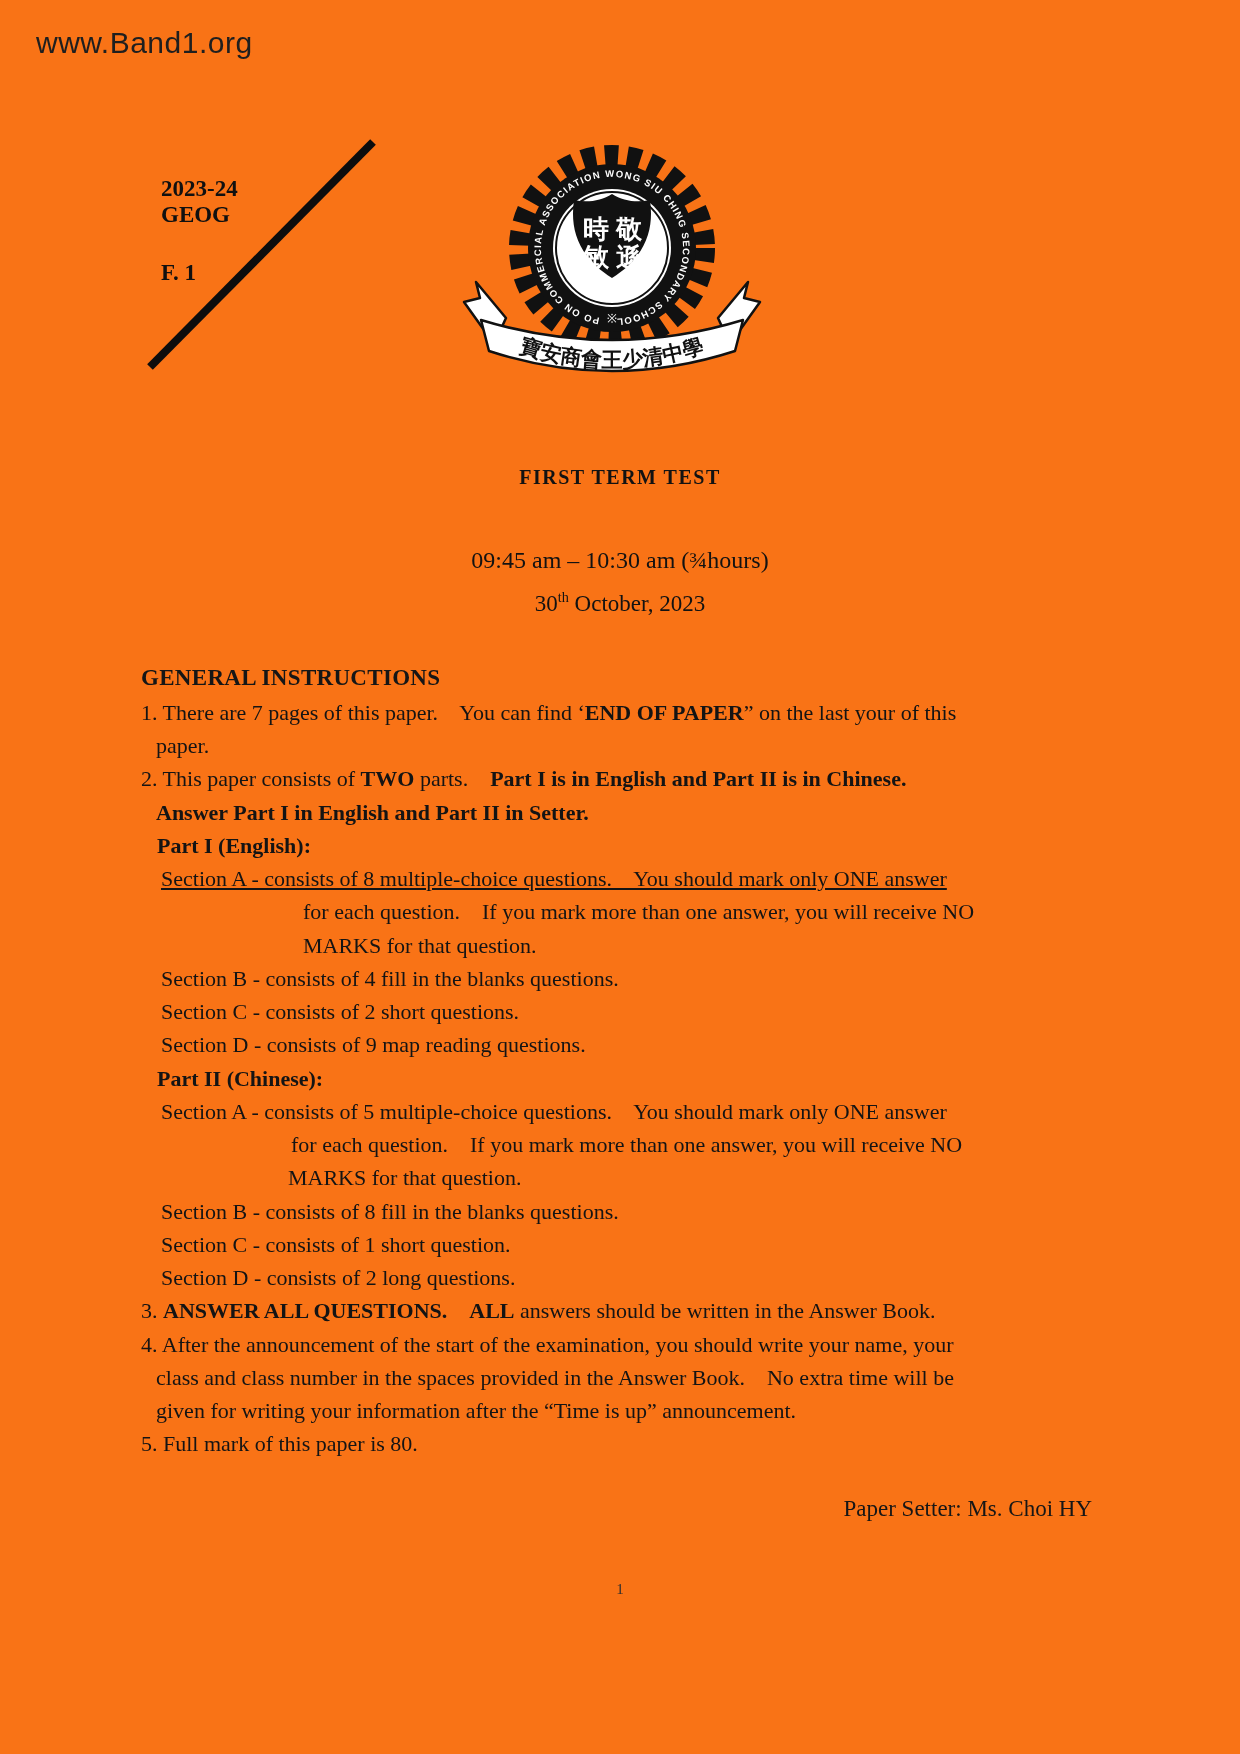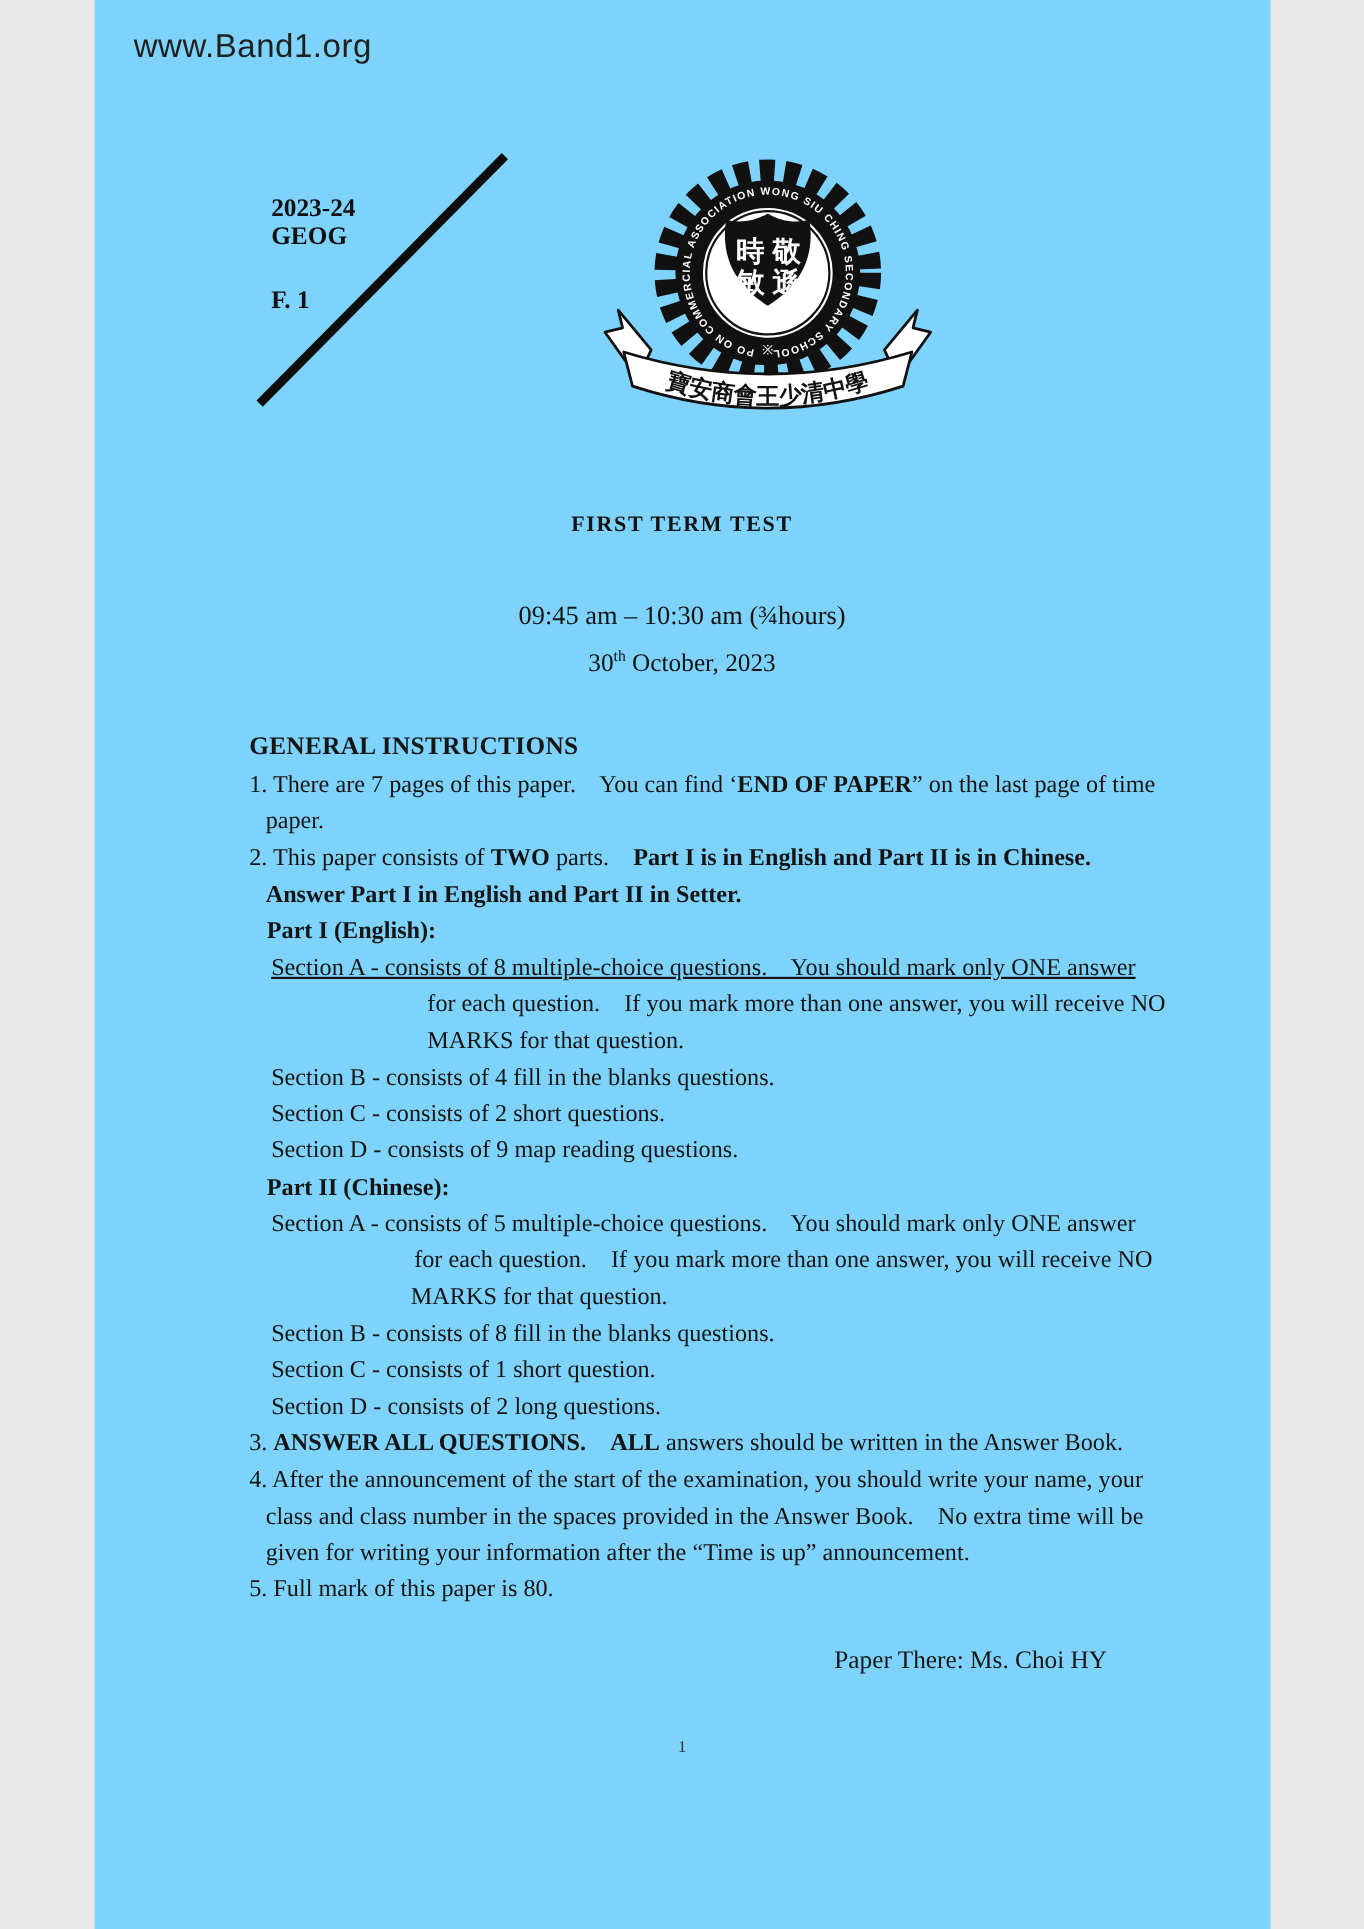--- a/index.html
+++ b/index.html
@@ -1,17 +1,17 @@
 <!DOCTYPE html>
 <html><head>
 <meta charset="utf-8">
 <style>
   html,body{margin:0;padding:0;background:#e8e8e8;}
   .page{
-    position:relative;width:1069px;height:1754px;background:#7dd3fc;
+    position:relative;width:1240px;height:1754px;background:#f97316;
     font-family:"Liberation Serif", serif;color:#161616;overflow:hidden;
     margin:0 auto;
   }
   .abs{position:absolute;}
   .watermark{
     left:36px;top:26px;font-family:"Liberation Sans",sans-serif;
     font-size:30px;color:#1f1f1f;letter-spacing:0.5px;
   }
   .corner{left:161px;top:176px;font-weight:bold;font-size:23px;line-height:26px;color:#101010;}
   .corner .gap{height:32px;}
@@ -84,21 +84,21 @@
       <textPath href="#bannerPath" startOffset="50%" text-anchor="middle">寶安商會王少清中學</textPath>
     </text>
   </svg>
 
   <div class="abs hline t-exam">FIRST TERM TEST</div>
   <div class="abs hline t-time">09:45 am – 10:30 am (¾hours)</div>
   <div class="abs hline t-date"><span>30</span><sup>th</sup><span> October, 2023</span></div>
 
   <div class="abs gi-head">GENERAL INSTRUCTIONS</div>
   <div>
-      <div class="iline" style="left: 141px; top: 700px;"><span>1. There are 7 pages of this paper.    You can find ‘</span><span class="b">END OF PAPER</span><span>” on the last page of time</span></div>
+      <div class="iline" style="left: 141px; top: 700px;"><span>1. There are 7 pages of this paper.    You can find ‘</span><span class="b">END OF PAPER</span><span>” on the last your of this</span></div>
       <div class="iline" style="left: 156px; top: 733px;"><span>paper.</span></div>
       <div class="iline" style="left: 141px; top: 766px;"><span>2. This paper consists of </span><span class="b">TWO</span><span> parts.    </span><span class="b">Part I is in English and Part II is in Chinese.</span></div>
       <div class="iline" style="left: 156px; top: 800px;"><span class="b">Answer Part I in English and Part II in Setter.</span></div>
       <div class="iline" style="left: 157px; top: 833px;"><span class="b">Part I (English):</span></div>
       <div class="iline" style="left: 161px; top: 866px; text-decoration: underline;"><span>Section A - consists of 8 multiple-choice questions.    You should mark only ONE answer</span></div>
       <div class="iline" style="left: 303px; top: 899px;"><span>for each question.    If you mark more than one answer, you will receive NO</span></div>
       <div class="iline" style="left: 303px; top: 933px;"><span>MARKS for that question.</span></div>
       <div class="iline" style="left: 161px; top: 966px;"><span>Section B - consists of 4 fill in the blanks questions.</span></div>
       <div class="iline" style="left: 161px; top: 999px;"><span>Section C - consists of 2 short questions.</span></div>
       <div class="iline" style="left: 161px; top: 1032px;"><span>Section D - consists of 9 map reading questions.</span></div>
@@ -109,16 +109,16 @@
       <div class="iline" style="left: 161px; top: 1199px;"><span>Section B - consists of 8 fill in the blanks questions.</span></div>
       <div class="iline" style="left: 161px; top: 1232px;"><span>Section C - consists of 1 short question.</span></div>
       <div class="iline" style="left: 161px; top: 1265px;"><span>Section D - consists of 2 long questions.</span></div>
       <div class="iline" style="left: 141px; top: 1298px;"><span>3. </span><span class="b">ANSWER ALL QUESTIONS.</span><span>    </span><span class="b">ALL</span><span> answers should be written in the Answer Book.</span></div>
       <div class="iline" style="left: 141px; top: 1332px;"><span>4. After the announcement of the start of the examination, you should write your name, your</span></div>
       <div class="iline" style="left: 156px; top: 1365px;"><span>class and class number in the spaces provided in the Answer Book.    No extra time will be</span></div>
       <div class="iline" style="left: 156px; top: 1398px;"><span>given for writing your information after the “Time is up” announcement.</span></div>
       <div class="iline" style="left: 141px; top: 1431px;"><span>5. Full mark of this paper is 80.</span></div>
     </div>
 
-  <div class="abs setter">Paper There: Ms. Choi HY</div>
+  <div class="abs setter">Paper Setter: Ms. Choi HY</div>
   <div class="abs pageno">1</div>
 
 </div>
 
 </body></html>

